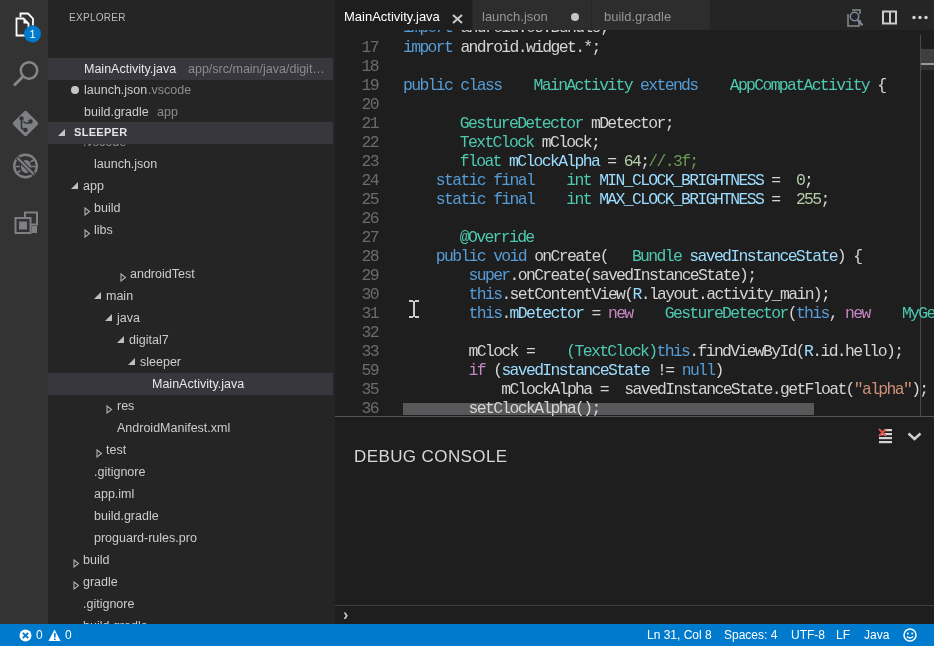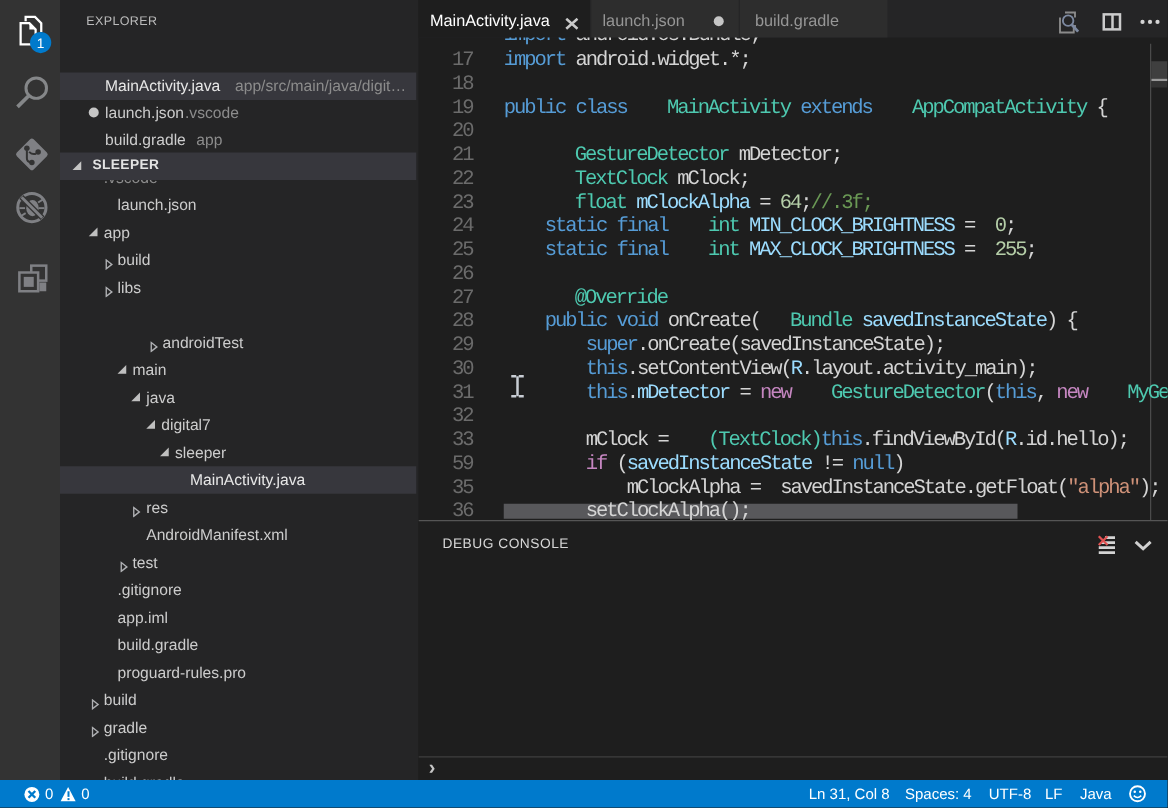--- a/index.html
+++ b/index.html
@@ -38,21 +38,21 @@
   line-height:19px; color:#d4d4d4; white-space:pre; z-index:1; }
 .k { color:#569cd6; } .t { color:#4ec9b0;padding-left:24px; } .p { color:#c586c0; } .v { color:#9cdcfe; }
 .n { color:#b5cea8;margin-top:44px; } .c { color:#6a9955; } .s { color:#ce9178; }
 #hscroll { position:absolute; left:68px; top:373px; width:411px; height:12px; background:#58585b; z-index:0; }
 #ruler { position:absolute; left:920px; top:35px; width:1px; height:381px; background:#4a4a4a; z-index:0; }
 #vthumb { position:absolute; left:586px; top:19px; width:13px; height:14px; background:#3f3f3f; }
 #vdeco { position:absolute; left:586px; top:33px; width:13px; height:2px; background:#9a9a9a; }
 #vdeco2 { position:absolute; left:586px; top:35px; width:13px; height:5px; background:#333333; }
 
 #panel { position:absolute; left:0; top:416px; width:599px; height:208px; background:#1e1e1e; border-top:1px solid #555555; }
-#ptitle { position:absolute; left:19px; top:12px; font-size:11px; color:#d7d7d7; letter-spacing:0.4px; }
+#ptitle { position:absolute; left:19px; top:30px; font-size:17px; color:#d7d7d7; letter-spacing:0.4px; }
 #pinputline { position:absolute; left:0; top:188px; width:599px; height:1px; background:#3f3f3f; }
 #pprompt { position:absolute; left:8px; top:189px; font-size:16px; font-weight:bold; color:#c5c5c5; }
 
 #status { position:absolute; left:0; top:624px; width:934px; height:22px; background:#007acc; color:#ffffff; font-size:12px; }
 .sitem { position:absolute; top:0; height:22px; line-height:22px; white-space:nowrap; }
 </style>
 </head>
 <body>
 
 <div id="actbar">

